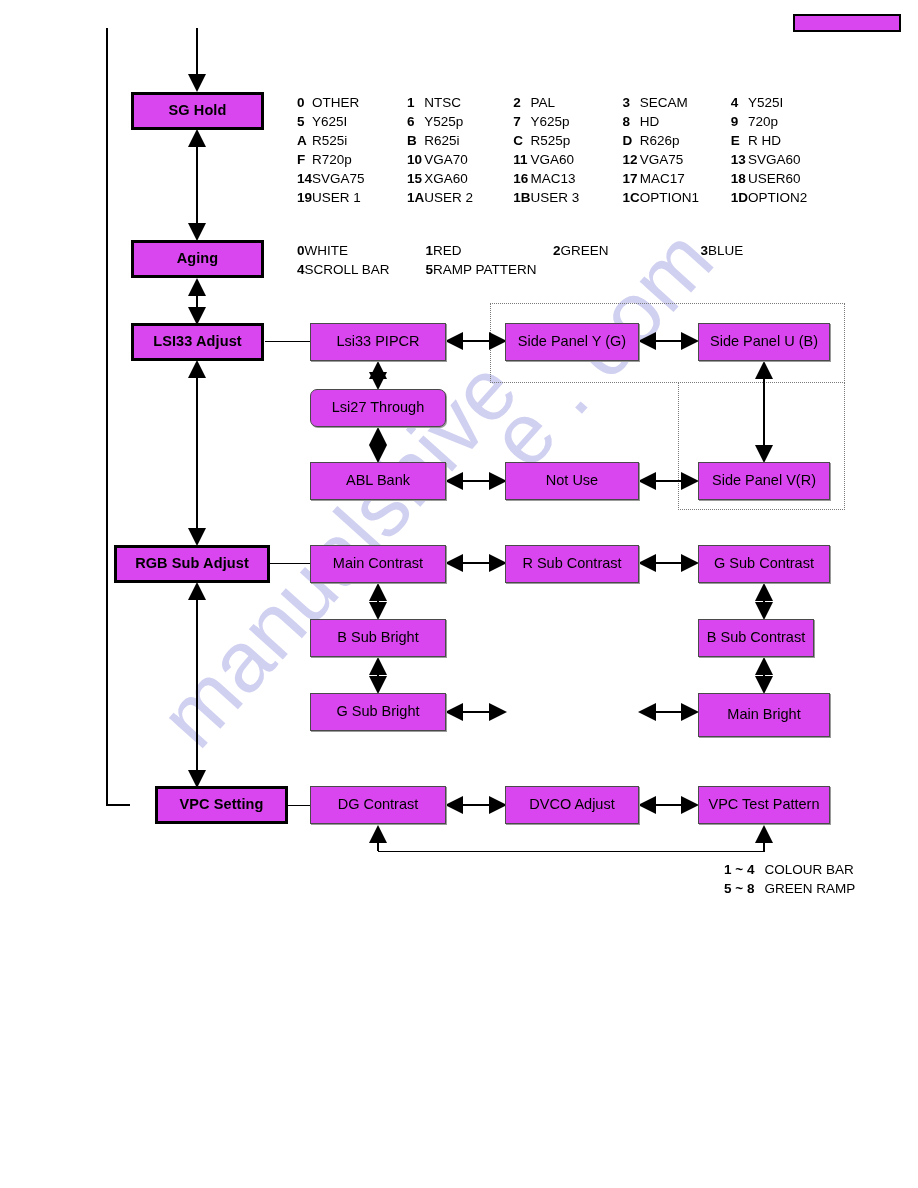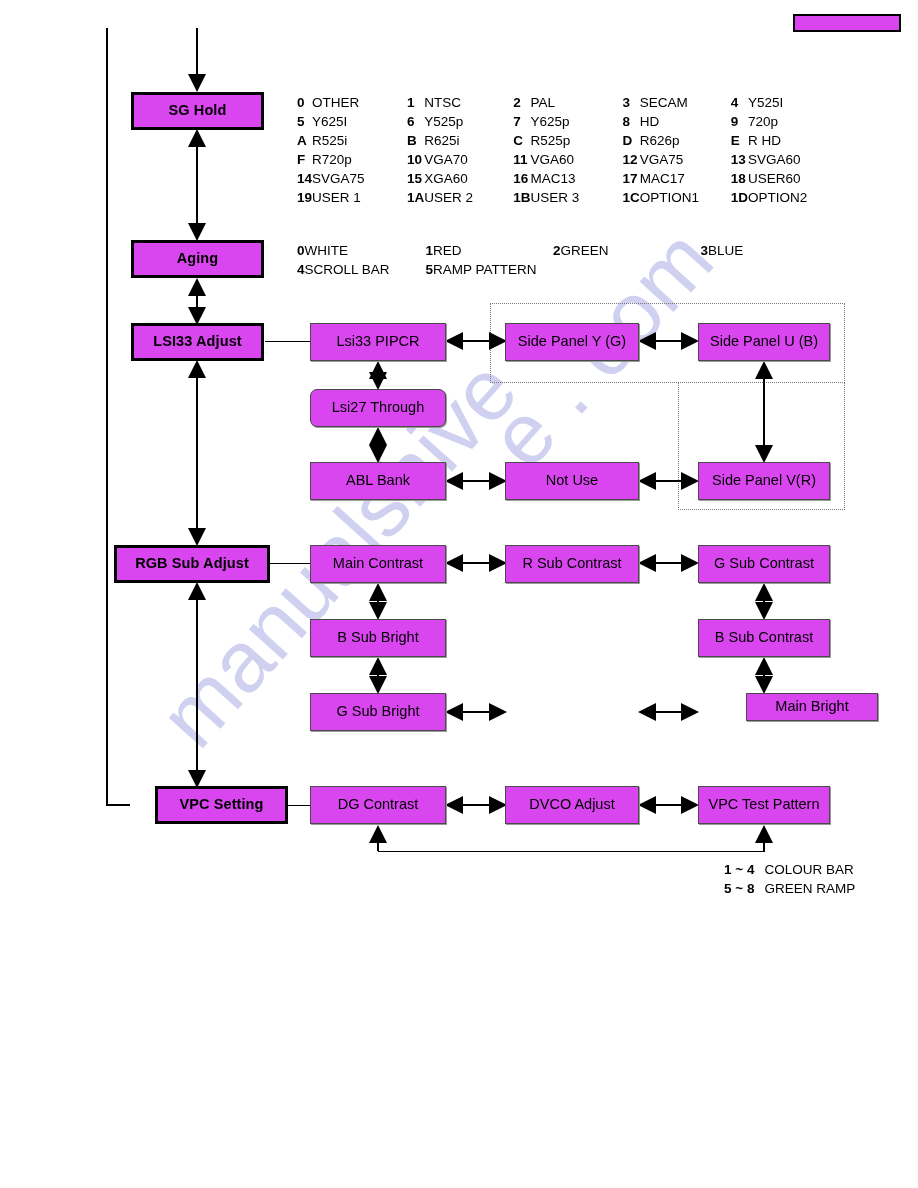--- a/index.html
+++ b/index.html
@@ -240,28 +240,28 @@
   <div class="box box-node" style="left:505px; top:545px; width:134px; height:38px;">
     <span>R Sub Contrast</span>
   </div>
   <div class="box box-node" style="left:698px; top:545px; width:132px; height:38px;">
     <span>G Sub Contrast</span>
   </div>
 
   <div class="box box-node" style="left:310px; top:619px; width:136px; height:38px;">
     <span>B Sub Bright</span>
   </div>
-  <div class="box box-node" style="left:698px; top:619px; width:132px; height:38px;">
+  <div class="box box-node" style="left:698px; top:619px; width:116px; height:38px;">
     <span>B Sub Contrast</span>
   </div>
 
   <div class="box box-node" style="left:310px; top:693px; width:136px; height:38px;">
     <span>G Sub Bright</span>
   </div>
-  <div class="box box-node" style="left:698px; top:693px; width:132px; height:28px;margin-left:48px;">
+  <div class="box box-node" style="left:698px; top:693px; width:132px; height:44px;">
     <span>Main Bright</span>
   </div>
 
   <div class="box box-node" style="left:310px; top:786px; width:136px; height:38px;">
     <span>DG Contrast</span>
   </div>
   <div class="box box-node" style="left:505px; top:786px; width:134px; height:38px;">
     <span>DVCO Adjust</span>
   </div>
   <div class="box box-node" style="left:698px; top:786px; width:132px; height:38px;">

